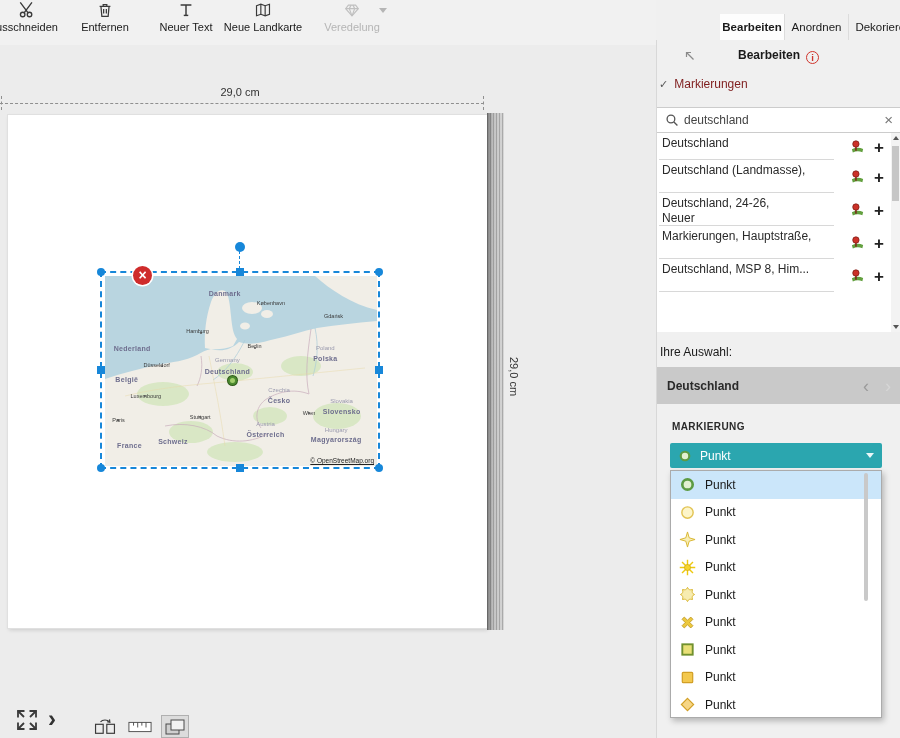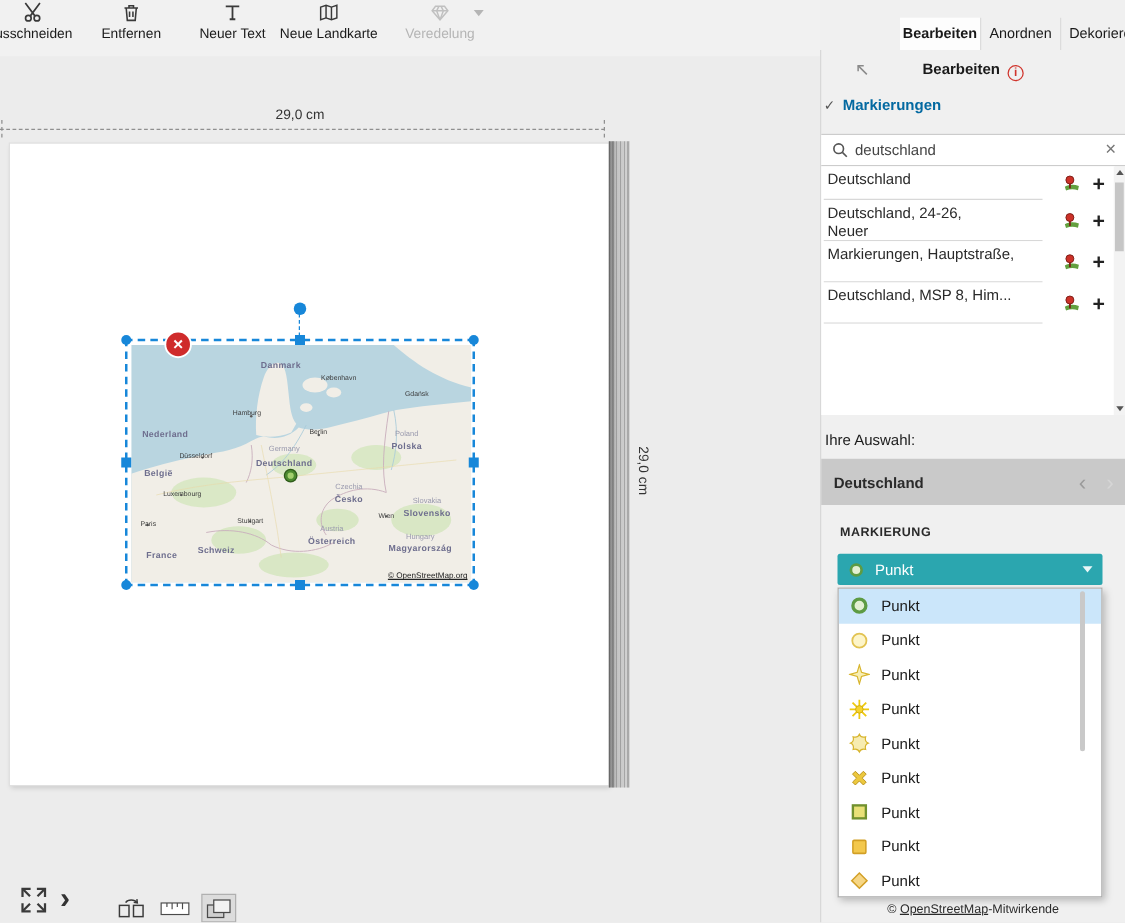--- a/index.html
+++ b/index.html
@@ -88,21 +88,21 @@
   
   .panel{position:absolute;left:656px;top:40px;width:244px;height:698px;background:#f0f0f0;border-left:1px solid #d8d8d8}
   .collapse{position:absolute;left:26px;top:9px;width:12px;height:12px;cursor:pointer}
   .panel-title{position:absolute;left:0;top:8px;width:100%;text-align:center;font-size:12px;font-weight:bold;color:#1a1a1a}
   .info{display:inline-block;width:13px;height:13px;border:1.5px solid var(--info-red);border-radius:50%;
         color:var(--info-red);font-size:9.5px;line-height:11px;vertical-align:-2px;margin-left:6px;font-weight:bold;cursor:pointer}
   .info::after{content:"i"}
   .mark-row{position:absolute;left:2px;top:37px;display:flex;align-items:center;gap:6px;cursor:pointer}
   .check{font-size:11px;color:#555}
   .check::after{content:"✓"}
-  .mark-label{font-size:12px;font-weight:bold;color:#0369a1}
+  .mark-label{font-size:12px;font-weight:normal;color:#7f1d1d}
 
   .search{position:absolute;left:0;top:67px;width:244px;height:26px;background:#fff;border-top:1px solid #ccc;
           border-bottom:1px solid #ccc;display:flex;align-items:center;padding:0 8px;gap:5px}
   .search .mag{width:14px;height:14px;flex:0 0 auto}
   .search input{flex:1;border:none;outline:none;font-size:12px;color:#444;background:transparent;font-family:inherit}
   .clear{color:#777;font-size:15px;cursor:pointer;line-height:14px}
   .clear::after{content:"×"}
 
   .results{position:absolute;left:0;top:93px;width:235px;height:199px;background:#fff;overflow:hidden}
   .result-row{position:relative;height:33px;padding:3px 64px 0 5px;cursor:pointer;overflow:hidden}
@@ -421,20 +421,34 @@
             <svg viewBox="0 0 16 16">
               <path d="M2,10.5 C6,8.5 10,8.5 14,10 L13.2,13.5 C9.5,12.2 6.5,12.3 3,13.8 Z" fill="#63a03f"></path>
               <rect x="5.6" y="6.5" width="1.5" height="5.5" fill="#7c1d15"></rect>
               <circle cx="6.3" cy="4.8" r="3.4" fill="#cc3128" stroke="#7c1d15" stroke-width="0.8"></circle>
             </svg>
           </span>
           <span class="res-plus"></span>
         </div>
       </div>
 
+      <div class="result-row">
+        <div class="res-l1">Deutschland (Landmasse),</div>
+        <div class="res-l2"></div>
+        <div class="res-icons">
+          <span class="res-marker" data-icon="marker-icon">
+            <svg viewBox="0 0 16 16">
+              <path d="M2,10.5 C6,8.5 10,8.5 14,10 L13.2,13.5 C9.5,12.2 6.5,12.3 3,13.8 Z" fill="#63a03f"></path>
+              <rect x="5.6" y="6.5" width="1.5" height="5.5" fill="#7c1d15"></rect>
+              <circle cx="6.3" cy="4.8" r="3.4" fill="#cc3128" stroke="#7c1d15" stroke-width="0.8"></circle>
+            </svg>
+          </span>
+          <span class="res-plus"></span>
+        </div>
+      </div>
 
 
       <div class="result-row">
         <div class="res-l1">Deutschland, 24-26,</div>
         <div class="res-l2">Neuer</div>
         <div class="res-icons">
           <span class="res-marker" data-icon="marker-icon">
             <svg viewBox="0 0 16 16">
               <path d="M2,10.5 C6,8.5 10,8.5 14,10 L13.2,13.5 C9.5,12.2 6.5,12.3 3,13.8 Z" fill="#63a03f"></path>
               <rect x="5.6" y="6.5" width="1.5" height="5.5" fill="#7c1d15"></rect>
@@ -581,16 +595,13 @@
         <span class="opt-icon" data-icon="point-yellow-diamond-icon">
           <svg viewBox="0 0 18 18">
             <path d="M9,2.5 L15.5,9 L9,15.5 L2.5,9 Z" fill="#f6d685" stroke="#d29f25" stroke-width="1.2"></path>
           </svg>
         </span>
         <span>Punkt</span>
       </div>
     </div>
   <div class="opt-scroll"></div>
 
-  <div class="footer">
-    <span>© </span><span class="link">OpenStreetMap</span><span>-Mitwirkende</span>
-  </div>
 </div>
 
 </body></html>

